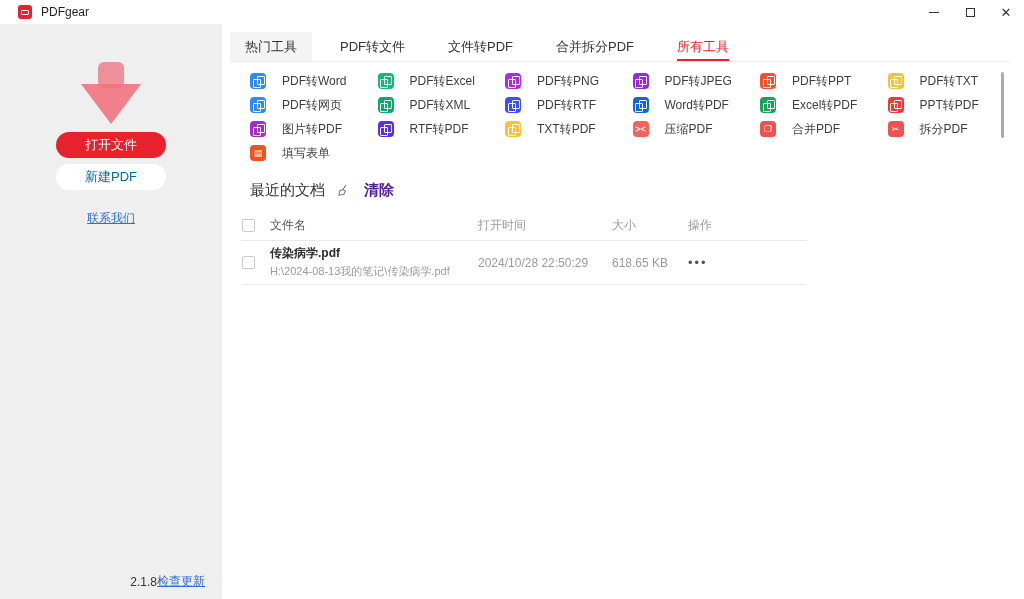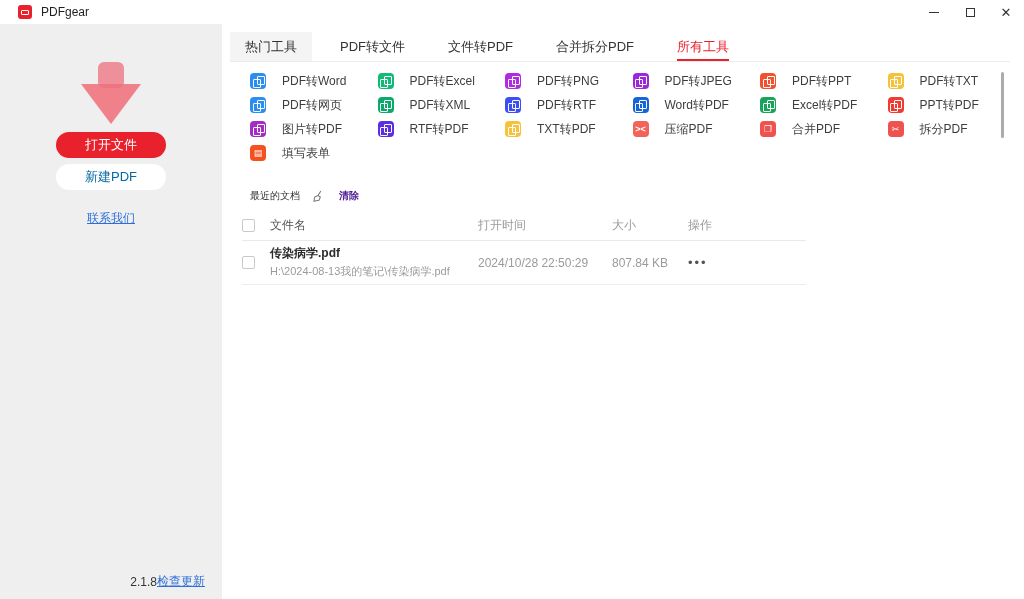--- a/index.html
+++ b/index.html
@@ -44,21 +44,21 @@
   .tabs-divider { position:absolute; left:8px; right:14px; top:37px; height:1px; background:#ececec; }
 
   .toolgrid { position:absolute; left:28px; top:45px; display:grid; grid-template-columns:repeat(6,127.5px); grid-auto-rows:24px; align-items:center; }
   .tool { display:flex; align-items:center; gap:16px; font-size:12px; color:#3d3d3d; cursor:pointer; }
   .ticon { width:16px; height:16px; border-radius:4px; flex:none; position:relative; display:flex; align-items:center; justify-content:center; }
   .pages { position:relative; width:11px; height:11px; display:block; }
   .pages::before { content:""; position:absolute; left:0; top:3px; width:6px; height:7px; border:1px solid rgba(255,255,255,.95); border-radius:1px; }
   .pages::after  { content:""; position:absolute; left:4px; top:0; width:6px; height:7px; border:1px solid #fff; border-radius:1px; }
   .gl { position:absolute; color:#fff; font-size:9px; font-weight:bold; line-height:1; }
 
-  .recent-head { position:absolute; left:28px; top:157px; display:flex; align-items:flex-end; font-size:10px; color:#333;margin-top:8px; }
+  .recent-head { position:absolute; left:28px; top:157px; display:flex; align-items:flex-end; font-size:15px; color:#333; }
   .clear-btn { display:flex; align-items:center; gap:14px; margin-left:12px; cursor:pointer; color:#4c1d95;font-weight:bold; }
   .clear-btn svg { display:block; }
 
   .rtable { position:absolute; left:20px; top:186px; width:564px; font-size:12px; }
   .thead { display:flex; align-items:center; height:31px; border-bottom:1px solid #e9e9e9; }
   .trow  { display:flex; align-items:center; height:44px; border-bottom:1px solid #ededed; }
   .c-check { width:28px; display:flex; align-items:center; }
   .c-name  { width:208px; }
   .c-time  { width:134px; }
   .c-size  { width:76px; }
@@ -291,21 +291,21 @@
 
     <div class="trow">
           <span class="c-check">
             <span class="checkbox"></span>
           </span>
           <span class="c-name">
             <div class="fname">传染病学.pdf</div>
             <div class="fpath">H:\2024-08-13我的笔记\传染病学.pdf</div>
           </span>
           <span class="c-time gcell">2024/10/28 22:50:29</span>
-          <span class="c-size gcell">807.84 KB</span>
+          <span class="c-size gcell">618.65 KB</span>
           <span class="c-act"><span class="more-dots">•••</span></span>
         </div>
       </div>
   </div>
 
 </div>
 
 <div class="scrollthumb"></div>
 
 </body></html>

